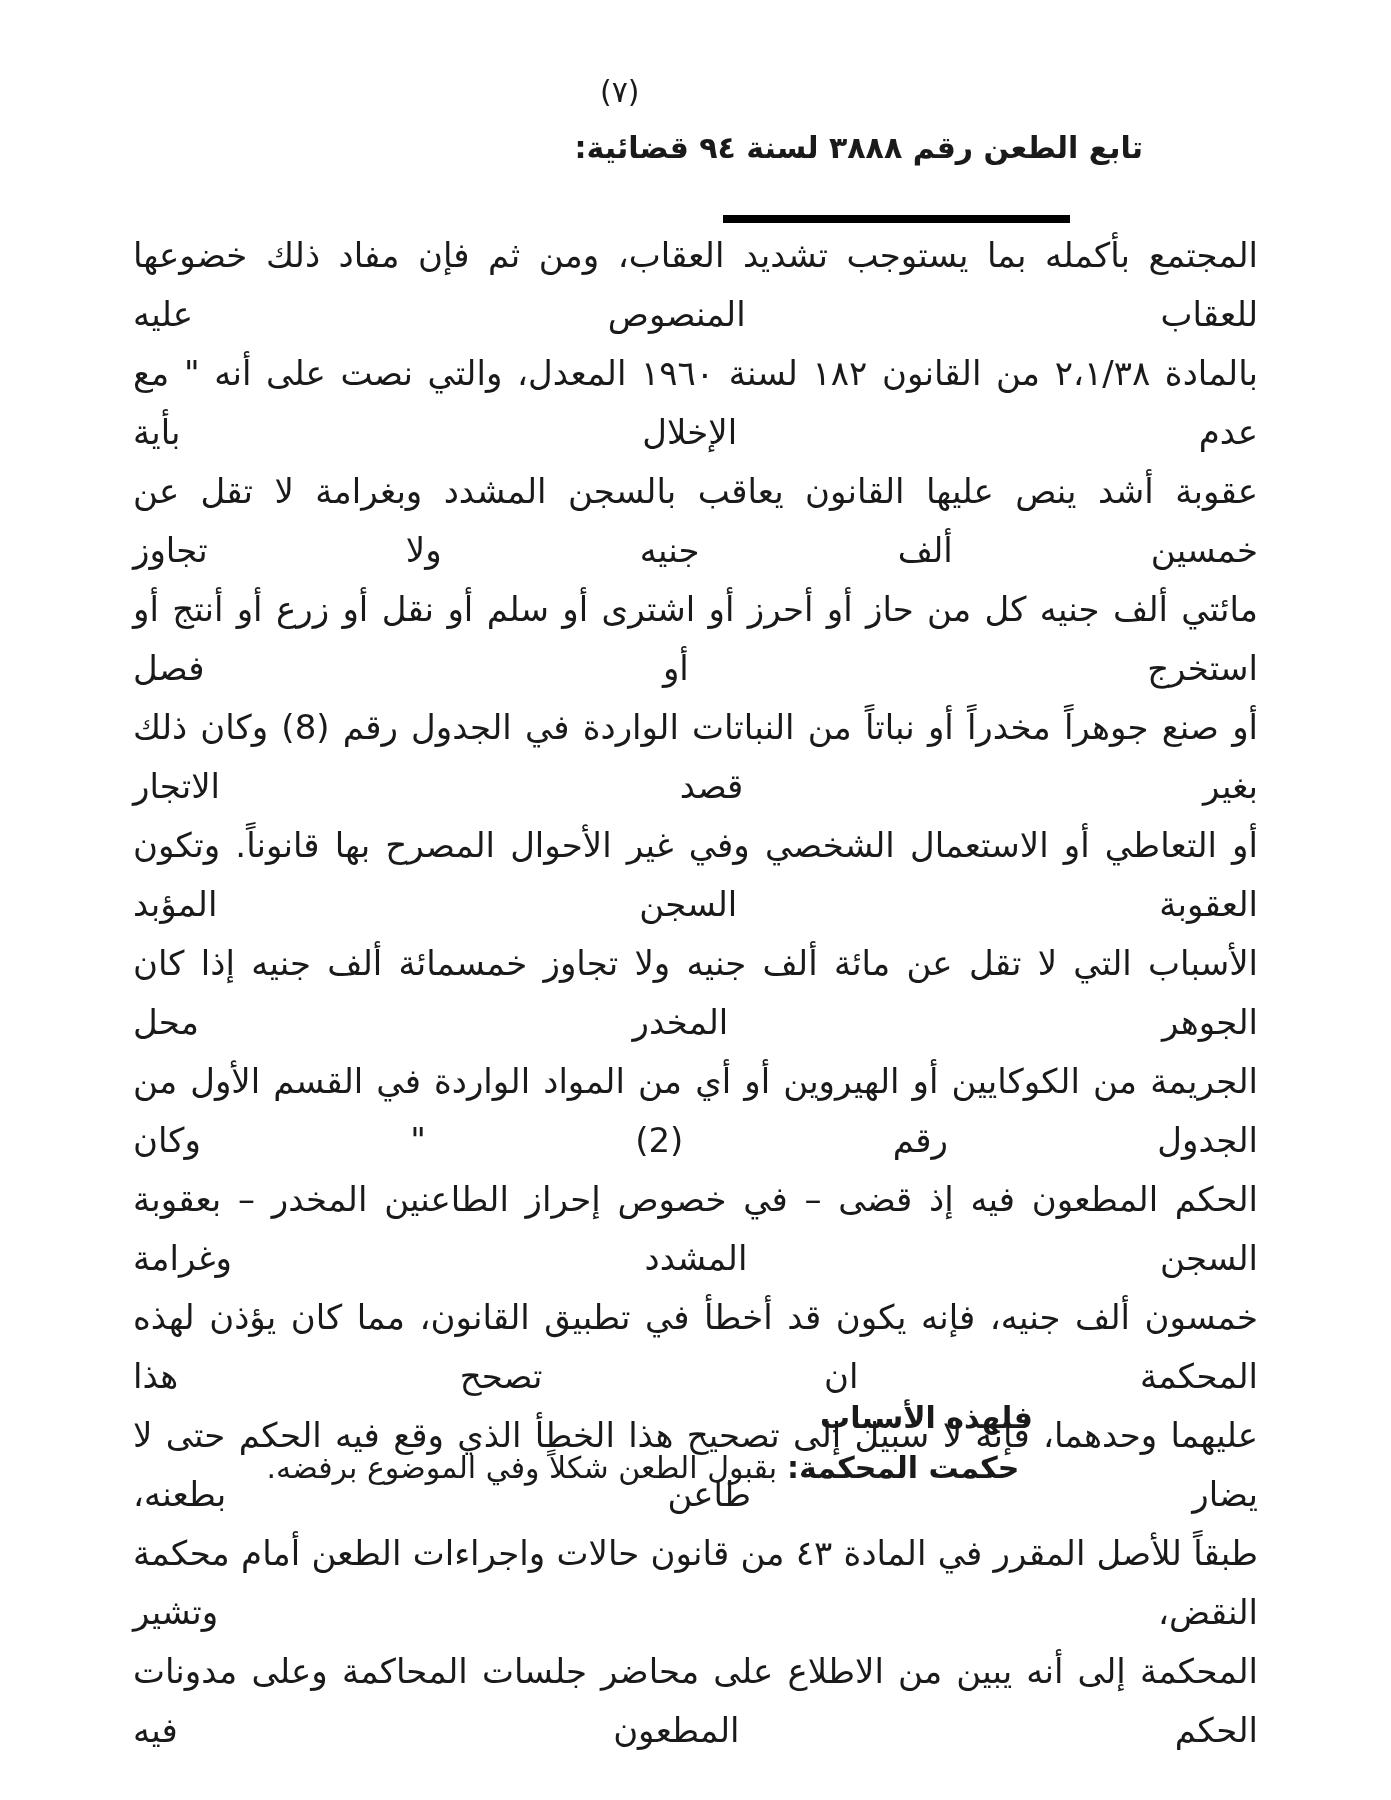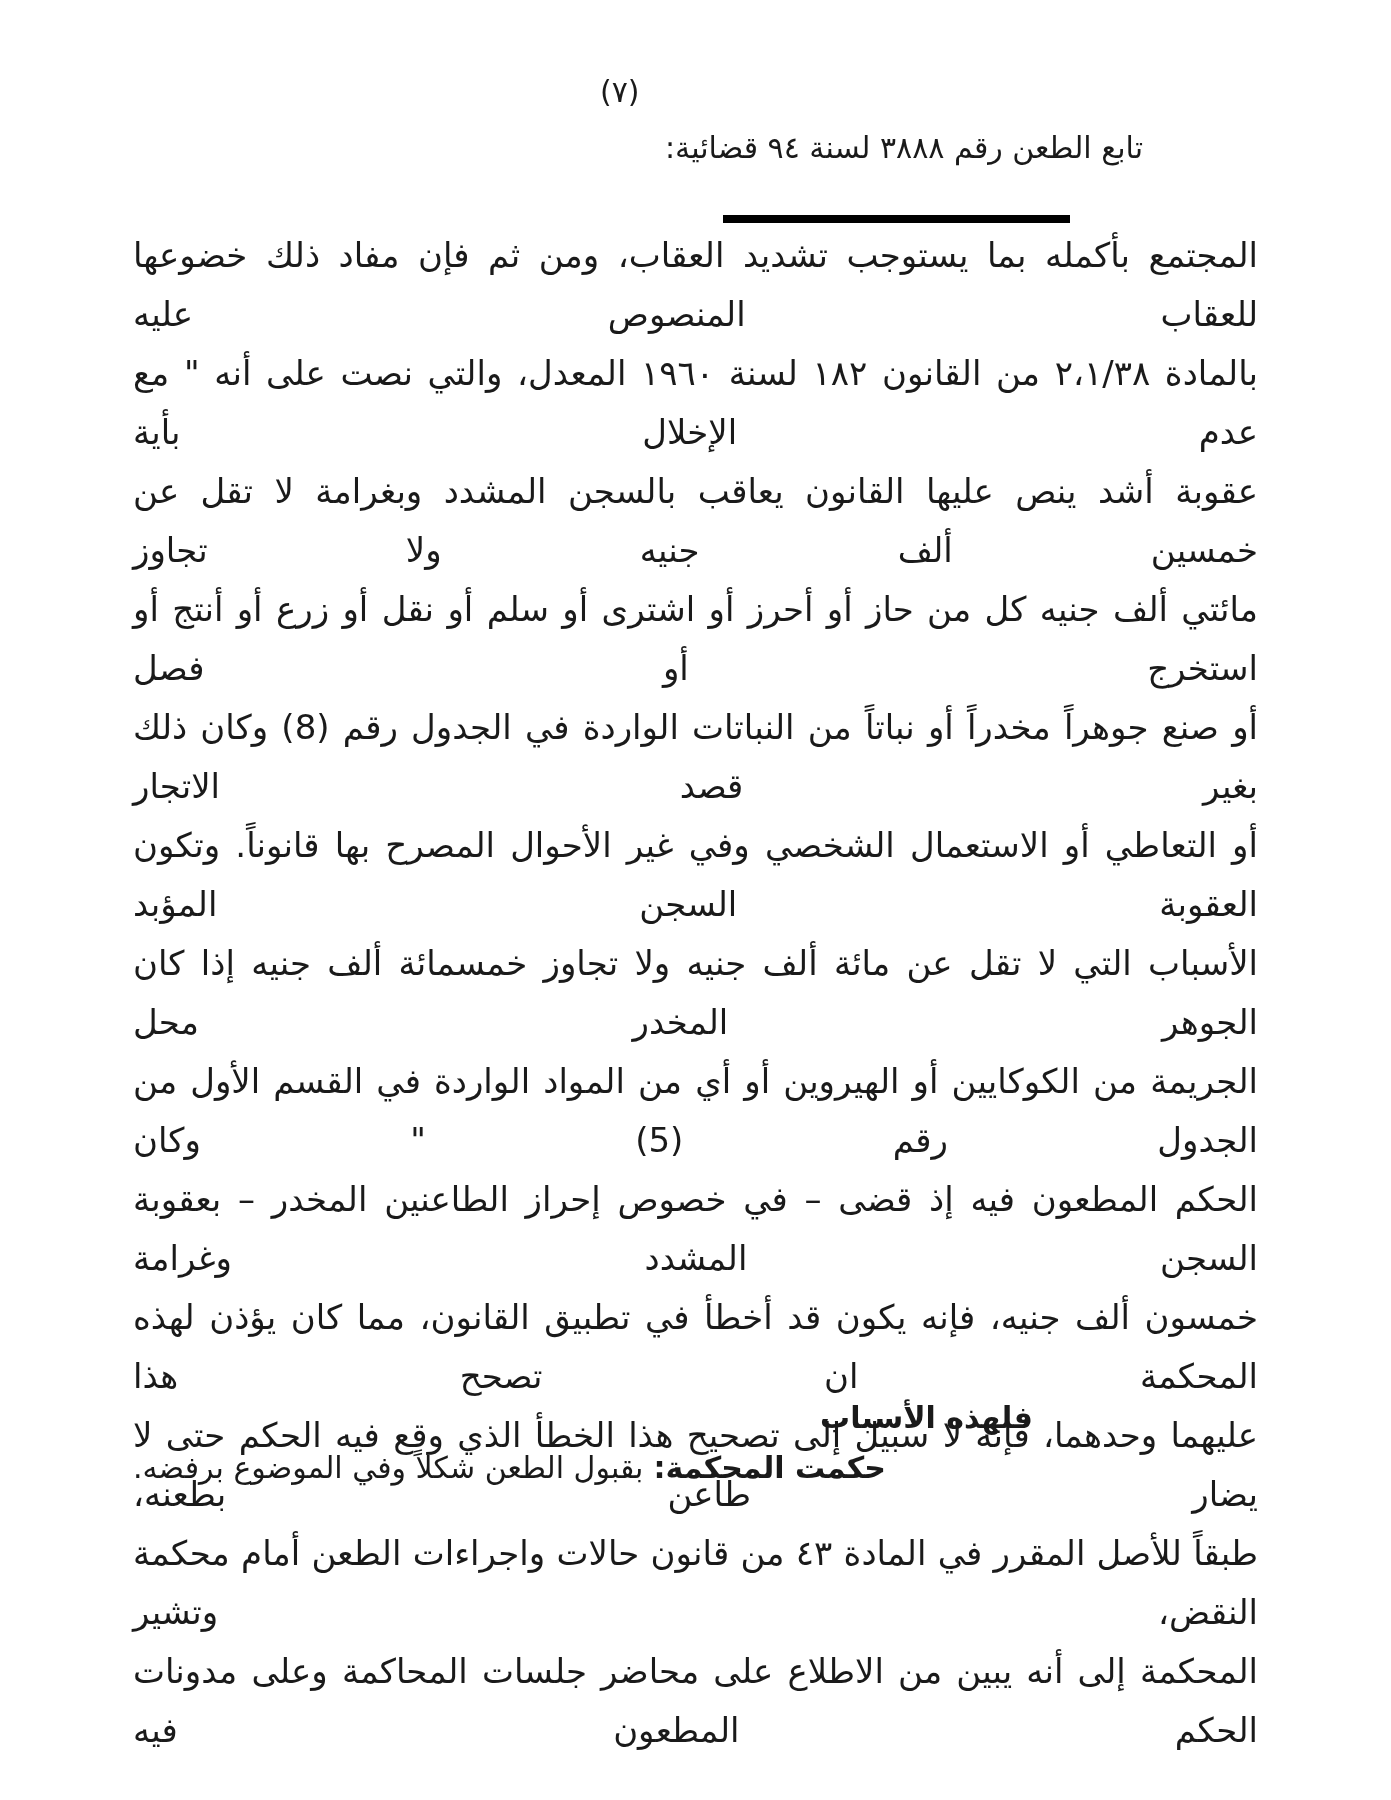--- a/index.html
+++ b/index.html
@@ -23,21 +23,21 @@
     top: 74px;
     left: 600px;
     font-size: 30px;
     direction: rtl;
   }
   .case-header {
     position: absolute;
     top: 130px;
     right: 248px;
     font-size: 30px;
-    font-weight: normal;
+    font-weight: bold;
     white-space: nowrap;
   }
   .header-underline {
     position: absolute;
     top: 215px;
     right: 321px;
     width: 347px;
     height: 8px;
     background: #000000;
   }
@@ -62,21 +62,21 @@
     left: 133px;
     text-align: right;
     font-size: 30px;
     font-weight: bold;
   }
   .ruling-line {
     position: absolute;
     top: 1450px;
     right: 238px;
     left: 133px;
-    text-align: left;
+    text-align: center;
     font-size: 30px;
   }
   .ruling-label {
     font-weight: bold;
     padding-left: 10px;
   }
 </style>
 </head>
 <body>
 
@@ -88,21 +88,21 @@
   <div class="header-underline"></div>
 
   <div class="body-text">
       <div class="bline">المجتمع بأكمله بما يستوجب تشديد العقاب، ومن ثم فإن مفاد ذلك خضوعها للعقاب المنصوص عليه</div>
       <div class="bline">بالمادة ٢،١/٣٨ من القانون ١٨٢ لسنة ١٩٦٠ المعدل، والتي نصت على أنه " مع عدم الإخلال بأية</div>
       <div class="bline">عقوبة أشد ينص عليها القانون يعاقب بالسجن المشدد وبغرامة لا تقل عن خمسين ألف جنيه ولا تجاوز</div>
       <div class="bline">مائتي ألف جنيه كل من حاز أو أحرز أو اشترى أو سلم أو نقل أو زرع أو أنتج أو استخرج أو فصل</div>
       <div class="bline">أو صنع جوهراً مخدراً أو نباتاً من النباتات الواردة في الجدول رقم (8) وكان ذلك بغير قصد الاتجار</div>
       <div class="bline">أو التعاطي أو الاستعمال الشخصي وفي غير الأحوال المصرح بها قانوناً. وتكون العقوبة السجن المؤبد</div>
       <div class="bline">الأسباب التي لا تقل عن مائة ألف جنيه ولا تجاوز خمسمائة ألف جنيه إذا كان الجوهر المخدر محل</div>
-      <div class="bline">الجريمة من الكوكايين أو الهيروين أو أي من المواد الواردة في القسم الأول من الجدول رقم (5) " وكان</div>
+      <div class="bline">الجريمة من الكوكايين أو الهيروين أو أي من المواد الواردة في القسم الأول من الجدول رقم (2) " وكان</div>
       <div class="bline">الحكم المطعون فيه إذ قضى – في خصوص إحراز الطاعنين المخدر – بعقوبة السجن المشدد وغرامة</div>
       <div class="bline">خمسون ألف جنيه، فإنه يكون قد أخطأ في تطبيق القانون، مما كان يؤذن لهذه المحكمة ان تصحح هذا</div>
       <div class="bline">عليهما وحدهما، فإنه لا سبيل إلى تصحيح هذا الخطأ الذي وقع فيه الحكم حتى لا يضار طاعن بطعنه،</div>
       <div class="bline">طبقاً للأصل المقرر في المادة ٤٣ من قانون حالات واجراءات الطعن أمام محكمة النقض، وتشير</div>
       <div class="bline">المحكمة إلى أنه يبين من الاطلاع على محاضر جلسات المحاكمة وعلى مدونات الحكم المطعون فيه</div>
     </div>
 
   <div class="reasons-heading">فلهذه الأسباب</div>
 
   <div class="ruling-line">

